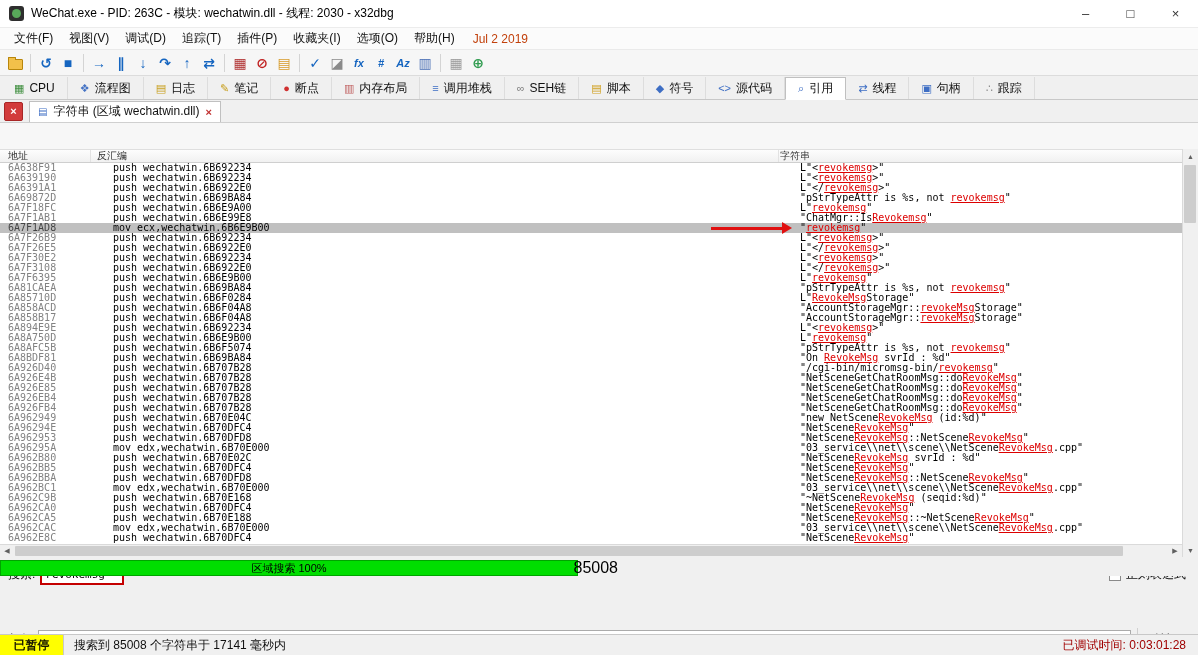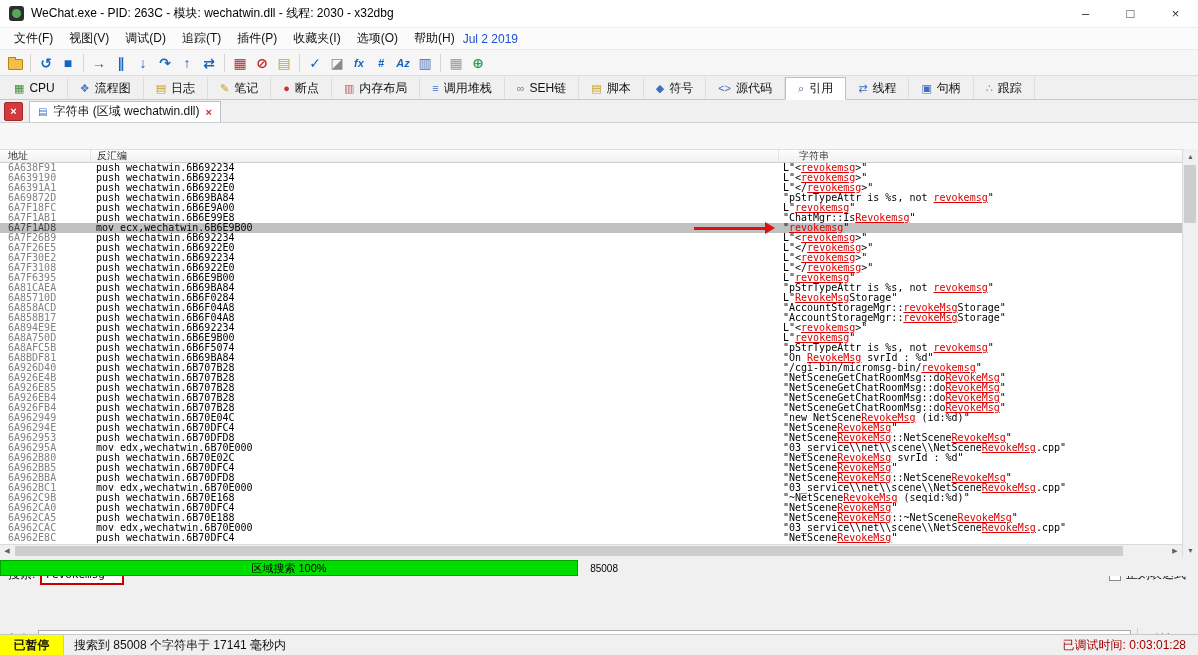--- a/index.html
+++ b/index.html
@@ -15,21 +15,21 @@
   .title-text{font-size:12px;color:#000;white-space:nowrap;}
   .win-controls{margin-left:auto;display:flex;height:100%;}
   .win-btn{width:45px;height:100%;display:flex;align-items:center;justify-content:center;
            font-size:13px;color:#333;cursor:default;}
 
   
   .menubar{position:absolute;left:0;top:28px;width:1198px;height:22px;background:#FBFBFB;
            display:flex;align-items:center;padding-left:6px;box-sizing:border-box;border-bottom:1px solid #EAEAEA;}
   .menu-items{display:flex;height:100%;align-items:center;}
   .menu-item{font-size:12px;color:#111;padding:0 8px;height:100%;display:flex;align-items:center;}
-  .build-date{font-size:12px;color:#1d4ed8;margin-left:0;}
+  .build-date{font-size:12px;color:#c2410c;margin-left:10px;}
 
   
   .toolbar{position:absolute;left:0;top:50px;width:1198px;height:26px;background:#F6F6F6;
            border-bottom:1px solid #DCDCDC;box-sizing:border-box;display:flex;align-items:center;padding-left:4px;}
   .tb-btn{width:22px;height:22px;display:flex;align-items:center;justify-content:center;border-radius:2px;}
   .tb-btn span{font-size:14px;line-height:14px;font-weight:bold;}
   .tb-btn span.tb-text{font-size:11px;font-style:italic;font-weight:bold;}
   .tb-sep{width:1px;height:18px;background:#D4D4D4;margin:0 4px;}
   .tb-folder{position:relative;width:13px;height:9px;background:#F2C04A;border:1px solid #B8860B;border-radius:1px;margin-top:3px;}
   .tb-folder::before{content:"";position:absolute;top:-3px;left:-1px;width:6px;height:2px;background:#F2C04A;
@@ -56,29 +56,29 @@
   
   .pagearea{position:absolute;left:0;top:123px;width:1198px;height:434px;background:#F7F7F7;}
 
   
   .thead{position:absolute;left:0;top:149px;width:1182px;height:14px;box-sizing:border-box;
          background:linear-gradient(#FDFDFD,#F1F1F1);border-bottom:1px solid #CFCFCF;border-top:1px solid #DFDFDF;
          display:flex;font-size:10px;color:#333;}
   .th{display:flex;align-items:center;box-sizing:border-box;}
   .th-addr{width:90px;padding-left:8px;}
   .th-disasm{width:688px;padding-left:6px;border-left:1px solid #E2E2E2;}
-  .th-str{flex:1;padding-left:20px;border-left:1px solid #E2E2E2;}
+  .th-str{flex:1;padding-left:1px;border-left:1px solid #E2E2E2;}
 
   .tbody{position:absolute;left:0;top:163px;width:1182px;height:381px;background:#FFFFFF;overflow:hidden;
          font-family:"DejaVu Sans Mono","Liberation Mono",monospace;font-size:10px;line-height:10px;color:#000;}
   .trow{display:flex;height:10px;white-space:nowrap;}
   .trow.selected{background:#C0C0C0;}
   .c-addr{width:90px;padding-left:8px;box-sizing:border-box;color:#828282;flex:none;}
   .trow.selected .c-addr{color:#444;}
-  .c-disasm{width:688px;padding-left:6px;box-sizing:border-box;flex:none;}
+  .c-disasm{width:688px;padding-left:6px;box-sizing:border-box;flex:none;margin-left:17px;}
   .c-str{flex:1;padding-left:5px;box-sizing:border-box;position:relative;}
   .match{color:#DC0000;text-decoration:underline;}
 
   .row-arrow{position:absolute;left:-84px;top:4px;width:72px;height:3px;background:#E01010;z-index:5;}
   .row-arrow::after{content:"";position:absolute;right:-9px;top:-5px;width:0;height:0;
                     border-left:10px solid #E01010;border-top:6px solid transparent;border-bottom:6px solid transparent;}
 
   
   .hscroll{position:absolute;left:0;top:544px;width:1182px;height:13px;background:#F0F0F0;border-top:1px solid #DADADA;
            box-sizing:border-box;display:flex;align-items:stretch;}
@@ -100,21 +100,21 @@
   .searchrow .spacer{flex:1;}
   .checkbox{width:12px;height:12px;background:#FFFFFF;border:1px solid #8A8A8A;box-sizing:border-box;margin-right:5px;flex:none;}
   .regex-label{font-size:12px;color:#111;white-space:nowrap;margin-right:4px;}
 
   
   .progressrow{position:absolute;left:0;top:560px;width:1198px;height:16px;display:flex;align-items:stretch;background:#F0F0F0;}
   .pbar{width:578px;background:#00DE00;border:1px solid #00A400;box-sizing:border-box;display:flex;
         align-items:center;justify-content:center;font-size:11px;color:#000;margin-right:2px;white-space:nowrap;}
   .pbar2{width:auto;flex:1;margin-right:2px;}
   .pcount{width:44px;display:flex;align-items:center;justify-content:flex-end;padding-right:6px;
-          font-size:10px;color:#000;box-sizing:border-box;}
+          font-size:16px;color:#000;box-sizing:border-box;}
 
   
   .commandrow{position:absolute;left:0;top:628px;width:1198px;height:23px;display:flex;align-items:center;
               padding:0 6px;box-sizing:border-box;background:#F0F0F0;}
   .cmd-label{font-size:12px;color:#111;margin-right:5px;white-space:nowrap;}
   .cmd-input{flex:1;height:17px;border:1px solid #ABABAB;background:#FFFFFF;font-size:12px;padding:0 4px;outline:none;}
   .cmd-profile{display:flex;align-items:center;gap:5px;padding:0 10px;height:100%;font-size:12px;color:#111;
                border-left:1px solid #D0D0D0;margin-left:6px;white-space:nowrap;}
   .cmd-profile .dd{font-size:9px;color:#444;}
 

